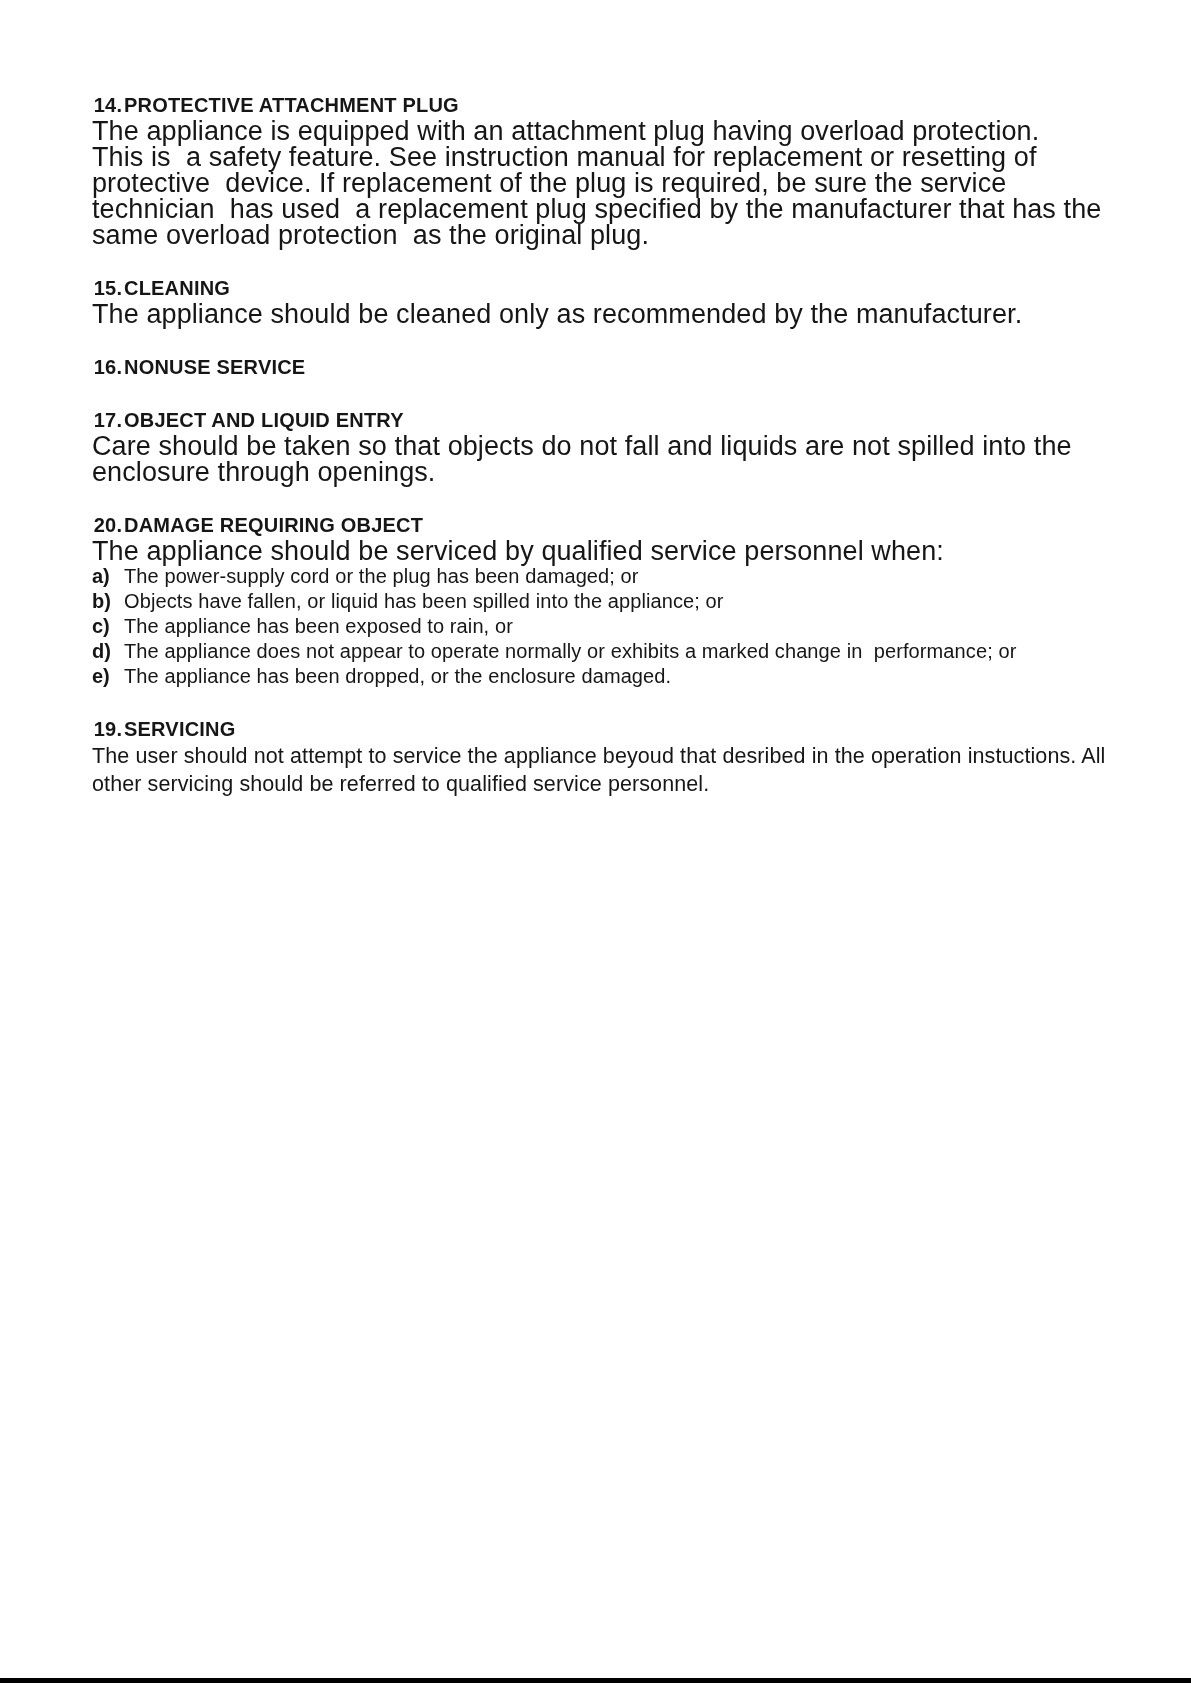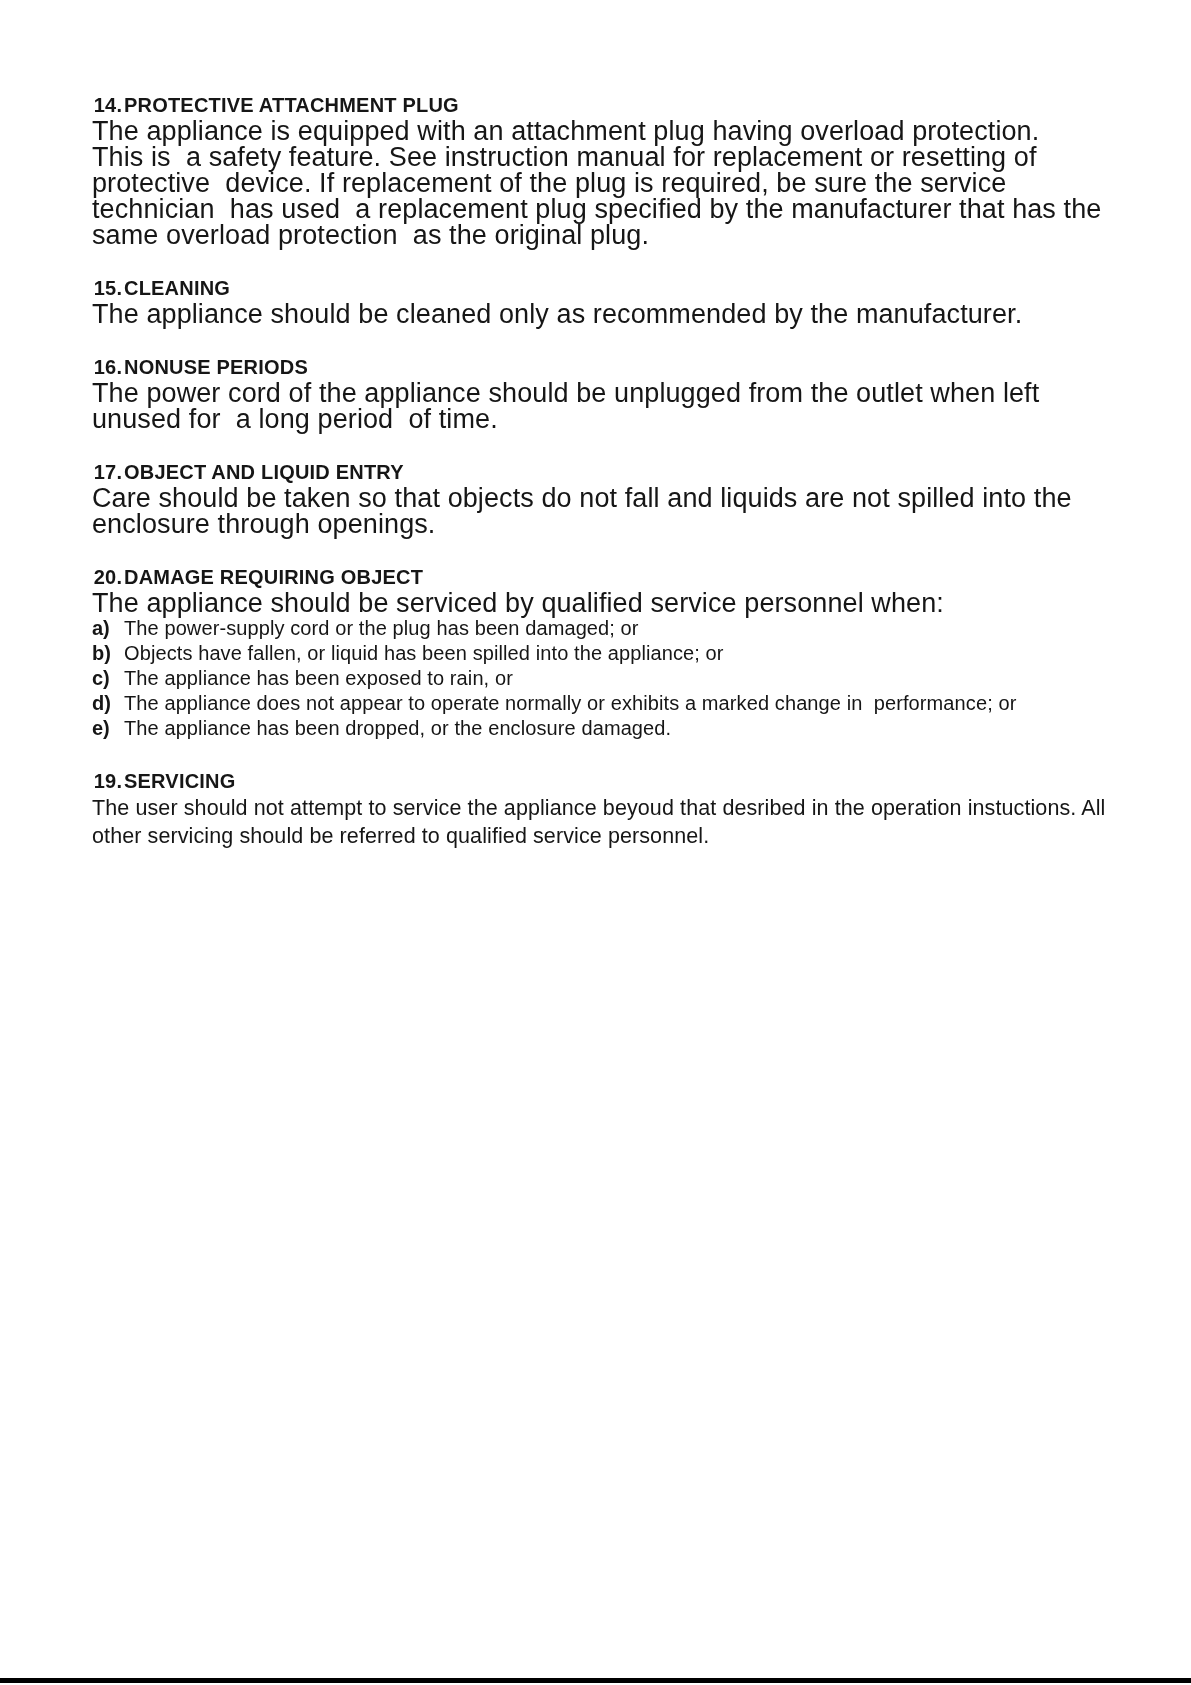--- a/index.html
+++ b/index.html
@@ -97,23 +97,22 @@
       <div class="heading">
         <span class="num">15.</span>
         <span class="title">CLEANING</span>
       </div>
       <div class="para">The appliance should be cleaned only as recommended by the manufacturer.</div>
     </div>
 
     <div class="section">
       <div class="heading">
         <span class="num">16.</span>
-        <span class="title">NONUSE PERIODS</span>
+        <span class="title">NONUSE SERVICE</span>
       </div>
-      <div class="para">The power cord of the appliance should be unplugged from the outlet when left unused for  a long period  of time.</div>
     </div>
 
     <div class="section">
       <div class="heading">
         <span class="num">17.</span>
         <span class="title">OBJECT AND LIQUID ENTRY</span>
       </div>
       <div class="para">Care should be taken so that objects do not fall and liquids are not spilled into the  enclosure through openings.</div>
     </div>
 

